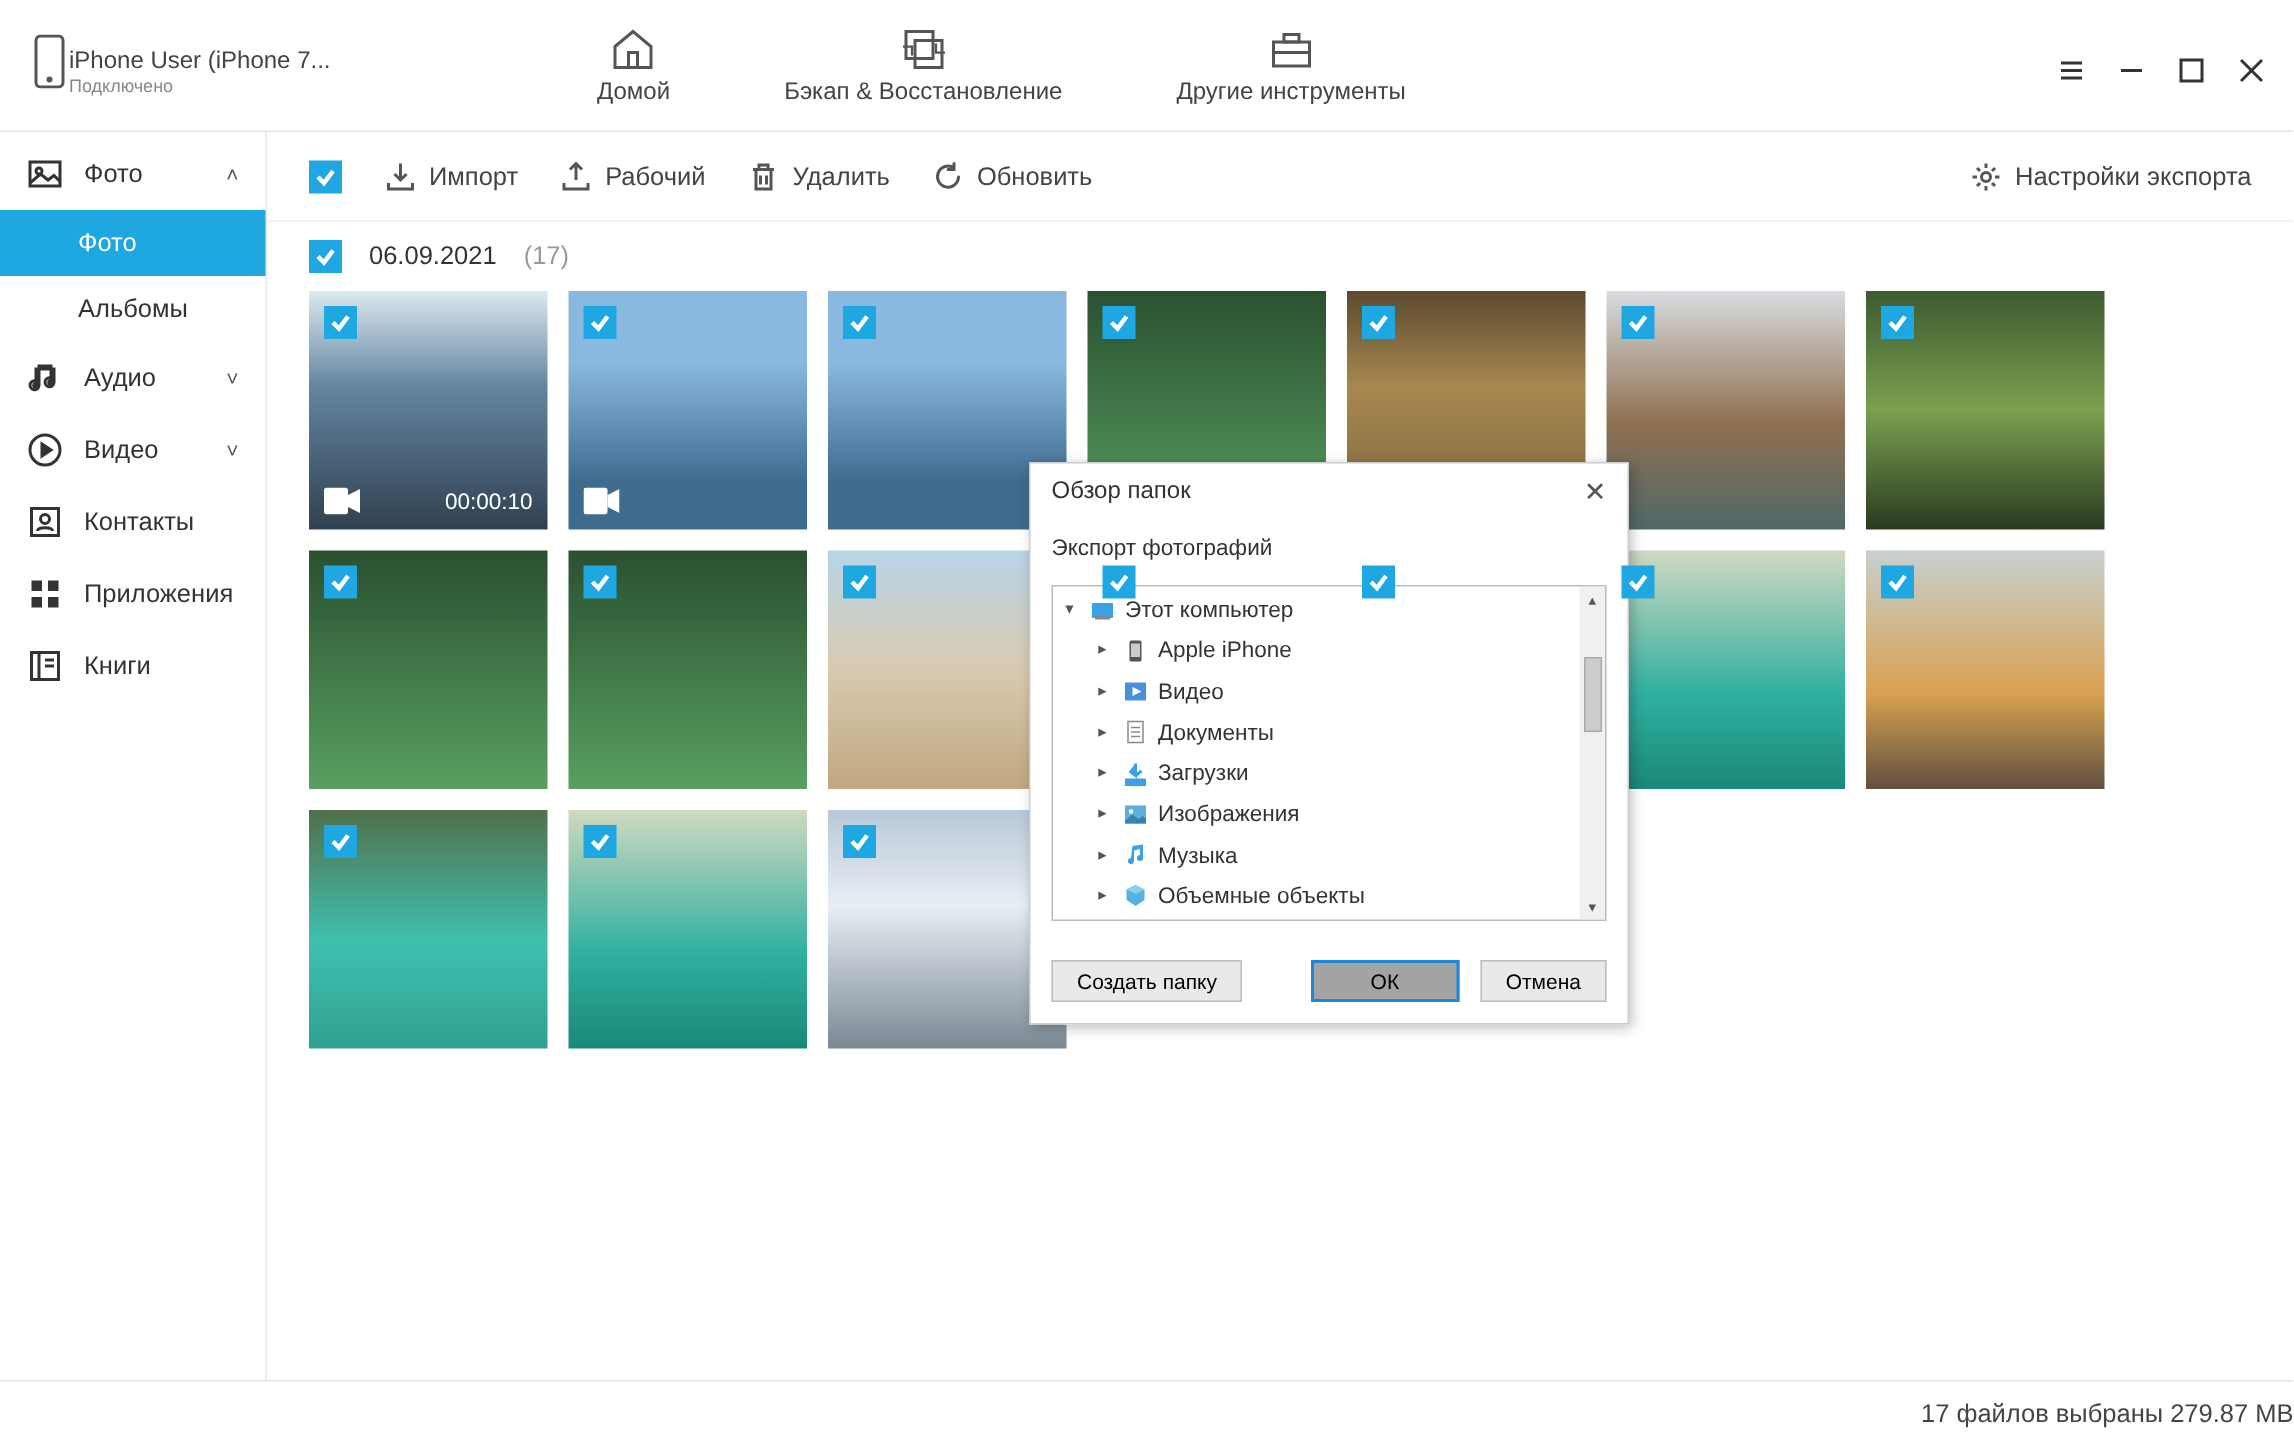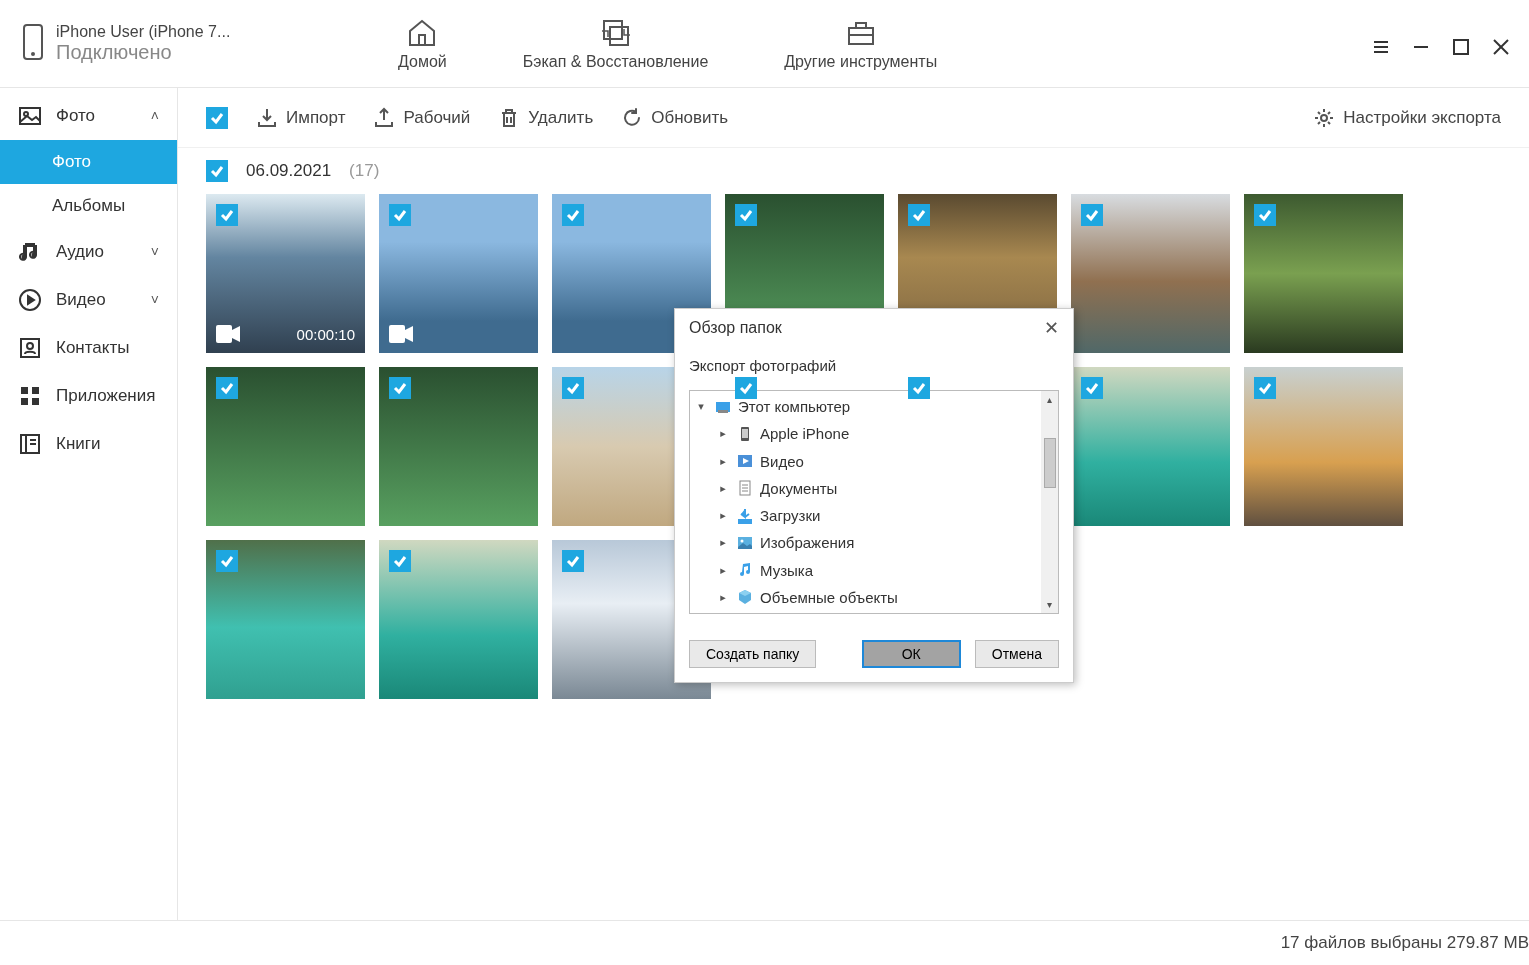--- a/index.html
+++ b/index.html
@@ -1,22 +1,22 @@
 <!DOCTYPE html>
 <html><head>
 <meta charset="utf-8">
 <style>
   * { box-sizing: border-box; font-family: "Segoe UI", Tahoma, sans-serif; }
   html, body { margin: 0; padding: 0; width: 1529px; height: 965px; background: #fff; overflow: hidden; color: #333; }
   .header { height: 88px; display: flex; align-items: center; border-bottom: 1px solid #e6e6e6; }
-  .device { display: flex; align-items: flex-end; gap: 10px; padding-left: 20px; width: 360px; }
+  .device { display: flex; align-items: flex-end; padding-left: 20px; width: 360px; }
   .device-icon svg { width: 26px; height: 36px; }
   .device-info { display: flex; flex-direction: column; }
   .device-name { font-size: 16px; color: #444; }
-  .device-status { font-size: 20px; color: #888; }
+  .device-status { font-size: 12px; color: #888; }
   .tabs { display: flex; height: 100%; }
   .tab { display: flex; flex-direction: column; align-items: center; justify-content: center; padding: 0 38px; font-size: 16px; color: #444; height: 100%; cursor: pointer; gap: 4px; }
   .tab.active { background: #e7f6fd; color: #1ea7e0; }
   .tab svg { width: 32px; height: 32px; }
   .window-controls { margin-left: auto; display: flex; gap: 20px; padding-right: 18px; align-items: flex-start; padding-top: 6px; }
   .wc { width: 20px; height: 20px; display: flex; align-items: center; justify-content: center; cursor: pointer; }
   .wc svg { width: 18px; height: 18px; }
   .body { display: flex; height: calc(100% - 88px - 45px); }
   .sidebar { width: 178px; border-right: 1px solid #e6e6e6; padding-top: 4px; }
   .side-item { display: flex; align-items: center; gap: 14px; padding: 12px 18px; font-size: 17px; color: #333; cursor: pointer; }
@@ -45,21 +45,21 @@
   .t-green { background: linear-gradient(#2a5030, #58a060); }
   .t-water { background: linear-gradient(#d0d8c0, #30b0a0 60%, #1a8878); }
   .t-statue { background: linear-gradient(#5a4a30, #a88850 40%, #7a6340); }
   .t-huts { background: linear-gradient(#d8dce0, #907050 55%, #506868); }
   .t-desert { background: linear-gradient(#b8d4e8, #d8cab0 50%, #c0a880); }
   .t-gondola { background: linear-gradient(#504840, #a06030 70%, #403028); }
   .t-lake { background: linear-gradient(#50704a, #40c0b0 55%, #30a090); }
   .t-orange { background: linear-gradient(#c8d0d0, #d8a050 60%, #605040); }
   .tb-right { margin-left: auto; }
   .statusbar { height: 45px; border-top: 1px solid #e6e6e6; display: flex; align-items: center; justify-content: flex-end; font-size: 17px; color: #444; }
-  .modal { position: absolute; top: 220px; left: 496px; width: 400px; background: #fff; border: 1px solid #ccc; box-shadow: 2px 2px 8px rgba(0,0,0,0.25); }
+  .modal { position: absolute; top: 220px; left: 508px; width: 400px; background: #fff; border: 1px solid #ccc; box-shadow: 2px 2px 8px rgba(0,0,0,0.25); }
   .modal-title { display: flex; align-items: center; justify-content: space-between; padding: 8px 14px; font-size: 16px; }
   .modal-title .close { cursor: pointer; font-size: 18px; color: #555; }
   .modal-sub { padding: 10px 14px 16px; font-size: 15px; color: #333; }
   .modal-tree { margin: 0 14px 16px; border: 1px solid #bbb; height: 224px; overflow: hidden; position: relative; }
   .tree-scroll { position: absolute; right: 0; top: 0; bottom: 0; width: 17px; background: #f0f0f0; display: flex; flex-direction: column; align-items: center; }
   .tree-scroll .arr { height: 17px; width: 100%; display: flex; align-items: center; justify-content: center; font-size: 10px; color: #555; cursor: pointer; }
   .tree-scroll .thumbbar { margin-top: 30px; width: 12px; height: 50px; background: #ccc; border: 1px solid #aaa; }
   .tree-items { padding: 2px 17px 2px 4px; }
   .titem { display: flex; align-items: center; gap: 6px; padding: 2px 2px; font-size: 15px; cursor: pointer; line-height: 1.55; }
   .titem .tw { width: 14px; text-align: center; color: #555; font-size: 11px; }

